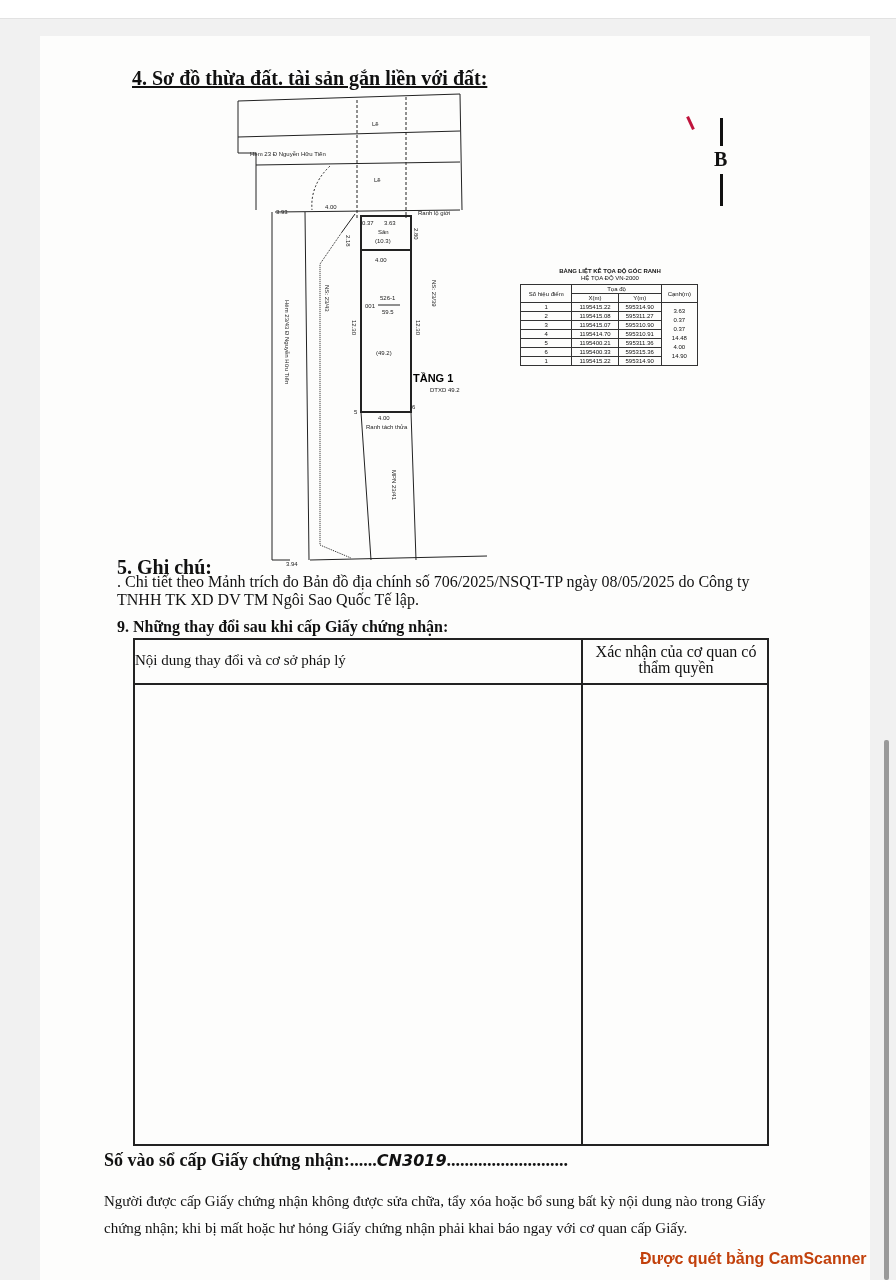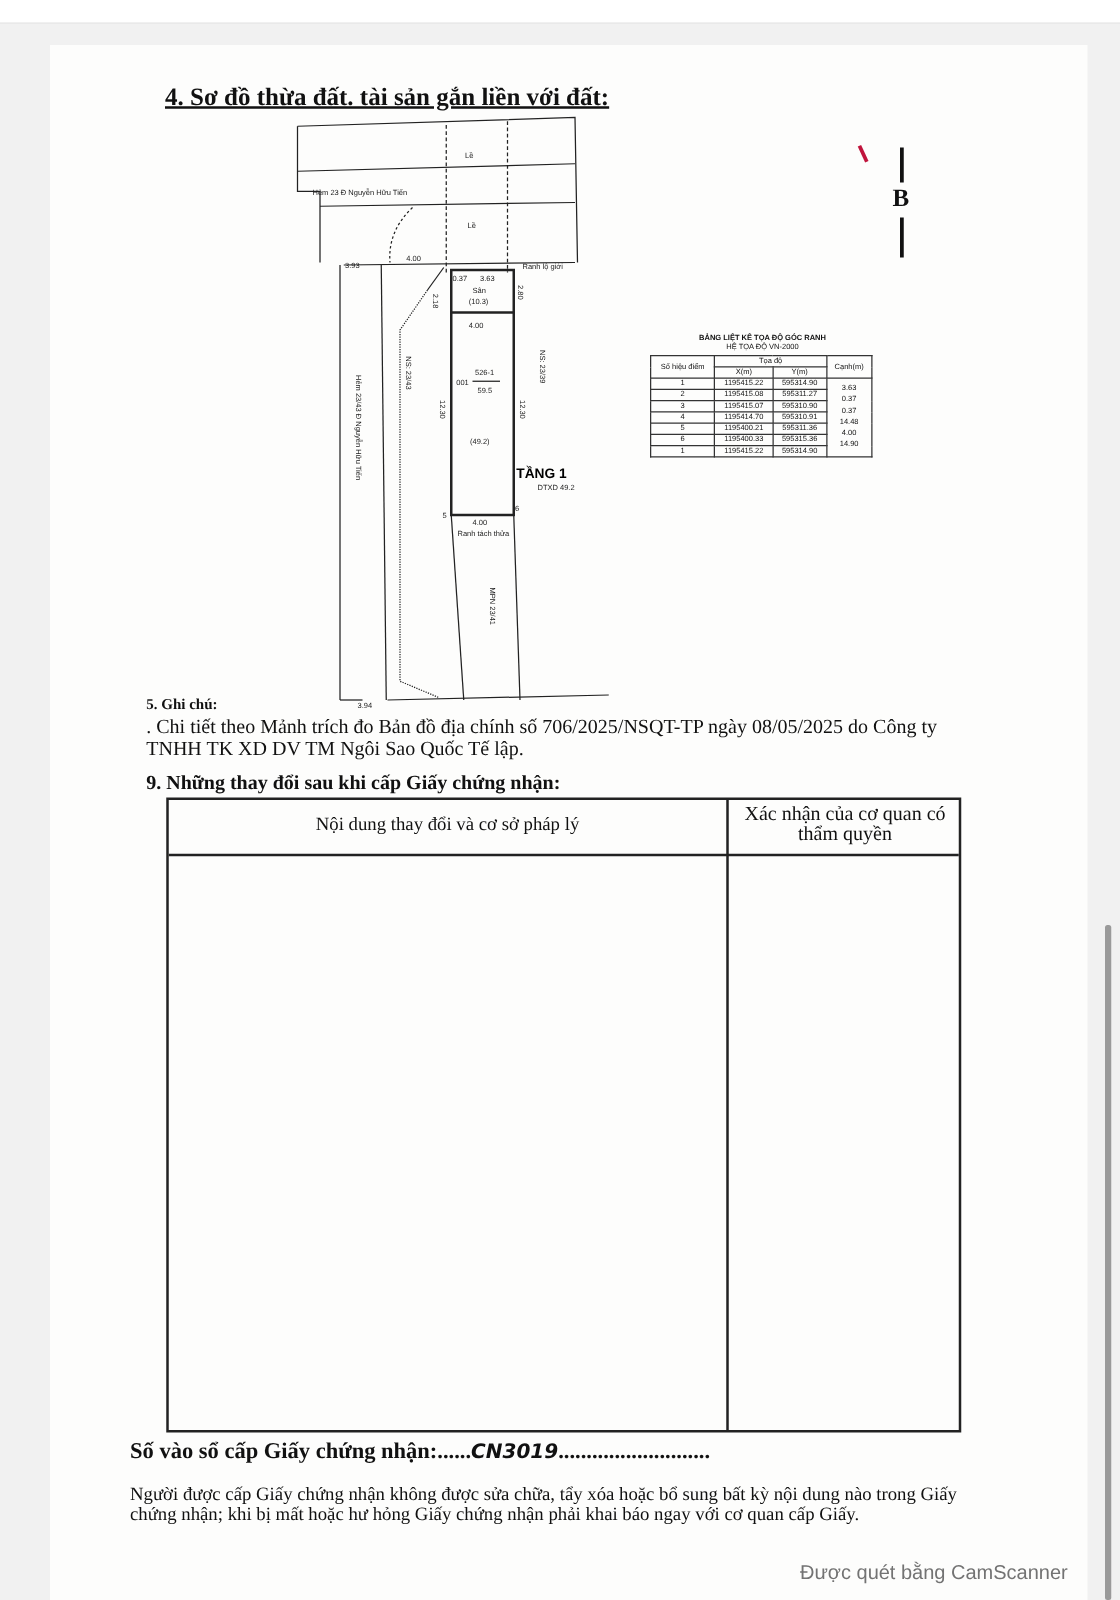--- a/index.html
+++ b/index.html
@@ -10,32 +10,32 @@
   .h4{position:absolute;left:132px;top:67px;font-weight:bold;font-size:20px;text-decoration:underline;}
   .compass{position:absolute;left:712px;top:118px;width:20px;height:90px;}
   .compass .bar{position:absolute;left:8px;width:3px;background:#111;}
   .compass .b{position:absolute;left:2px;top:30px;font-weight:bold;font-size:20px;}
   .redmark{position:absolute;left:689px;top:116px;width:3px;height:14px;background:#c0143c;transform:rotate(-25deg);}
   .diagram{position:absolute;left:0;top:0;width:896px;height:600px;pointer-events:none;}
   .coord-table{position:absolute;left:520px;top:268px;font-family:"Liberation Sans",sans-serif;}
   .coord-title{font-size:6px;font-weight:bold;text-align:center;width:180px;line-height:7px;}
   table.ct{border-collapse:collapse;font-size:6px;width:178px;margin-top:2px;}
   table.ct td,table.ct th{border:1px solid #333;padding:1px 2px;text-align:center;font-weight:normal;}
-  .ghi{position:absolute;left:117px;top:556px;font-size:12px;font-weight:bold;}
+  .ghi{position:absolute;left:117px;top:556px;font-size:20px;font-weight:bold;}
   .note{position:absolute;left:117px;top:573px;width:660px;font-size:16px;line-height:18px;}
   .h6{position:absolute;left:117px;top:618px;font-size:16px;font-weight:bold;}
   .changes{position:absolute;left:133px;top:638px;width:636px;height:508px;border:2px solid #222;box-sizing:border-box;}
   .changes .hdr{position:absolute;left:0;top:0;width:100%;height:43px;border-bottom:2px solid #222;}
   .changes .vline{position:absolute;left:446px;top:0;width:2px;height:100%;background:#222;}
-  .col1{position:absolute;left:0;top:12px;width:446px;text-align:center;font-size:15px;}
+  .col1{position:absolute;left:0;top:12px;width:446px;font-size:15px;}
   .col2{position:absolute;left:448px;top:4px;width:186px;text-align:center;font-size:16px;line-height:16px;}
   .soreg{position:absolute;left:104px;top:1150px;font-size:18px;font-weight:bold;}
   .soreg .hand{font-family:"DejaVu Sans",sans-serif;font-style:italic;font-size:16px;}
-  .warn{position:absolute;left:104px;top:1188px;width:700px;font-size:15px;line-height:16px;}
-  .cam{position:absolute;left:640px;top:1250px;font-family:"Liberation Sans",sans-serif;font-size:16px;color:#737373;}
+  .warn{position:absolute;left:104px;top:1188px;width:700px;font-size:15px;line-height:27px;}
+  .cam{position:absolute;left:640px;top:1250px;font-family:"Liberation Sans",sans-serif;font-size:16px;color:#c2410c;font-weight:bold;}
   .lbl{font-family:"Liberation Sans",sans-serif;font-size:6px;fill:#222;}
 </style>
 </head>
 <body>
 
 <div class="topbar"></div>
 
 <div class="page"></div>
 
 <div class="h4">4. Sơ đồ thừa đất. tài sản gắn liền với đất:</div>

